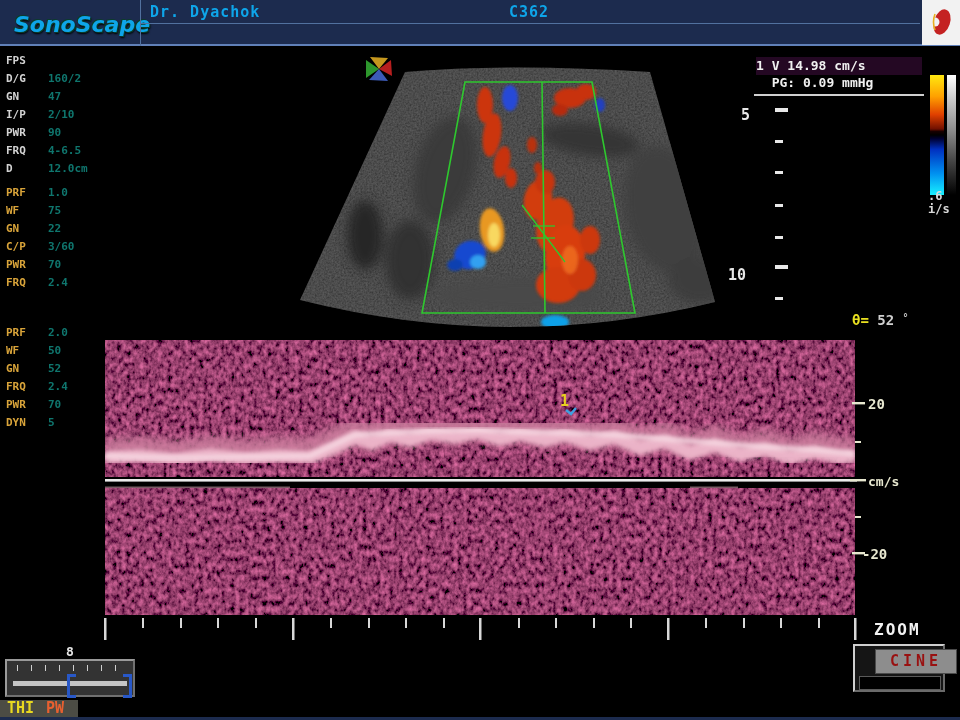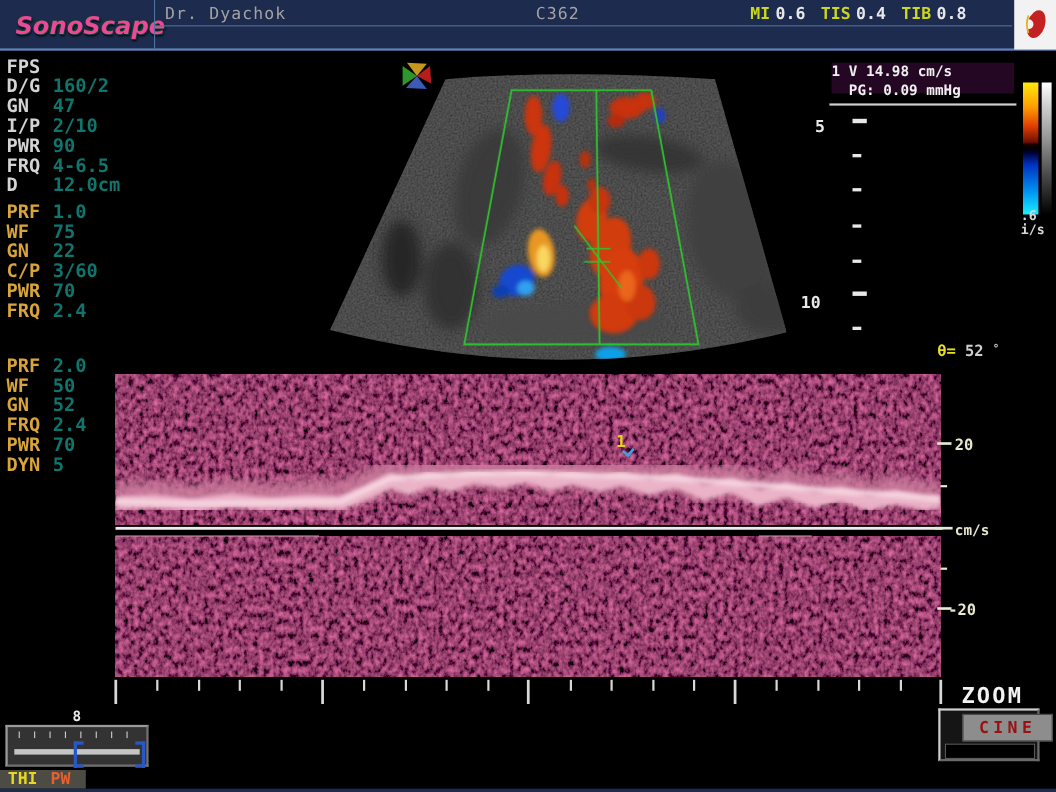--- a/index.html
+++ b/index.html
@@ -3,55 +3,55 @@
 <meta charset="utf-8">
 <style>
   html,body{margin:0;padding:0;background:#000;}
   #screen{position:relative;width:960px;height:720px;background:#000;overflow:hidden;
     font-family:"DejaVu Sans Mono","Liberation Mono",monospace;color:#e8e8e8;}
   .abs{position:absolute;}
   
   #header{position:absolute;left:0;top:0;width:960px;height:46px;background:#1c2b4e;
     border-bottom:2px solid #6080b8;box-sizing:border-box;}
   #logo{position:absolute;left:14px;top:12px;font-family:"DejaVu Sans","Liberation Sans",sans-serif;
-    font-style:italic;font-weight:bold;font-size:22px;color:#ec4899;
+    font-style:italic;font-weight:bold;font-size:22px;color:#0ea5e9;
     text-shadow:1px 1px 0 #0b3d2b,-1px -1px 0 #0b3d2b,1px 2px 2px #000;}
   .hline{position:absolute;left:140px;top:23px;width:780px;height:1px;background:#51719f;}
   .vline{position:absolute;left:140px;top:0;width:1px;height:46px;background:#51719f;}
-  .hdr-txt{position:absolute;font-size:15px;font-weight:normal;color:#a3a3a3;letter-spacing:1px;}
+  .hdr-txt{position:absolute;font-size:15px;font-weight:bold;color:#0ea5e9;letter-spacing:1px;}
   #ti-group{position:absolute;left:682px;top:3px;display:flex;gap:14px;font-size:15px;font-weight:bold;}
   #ti-group .ti-label{color:#ccd61e;margin-right:5px;}
   #datetime{position:absolute;left:600px;top:25px;width:312px;text-align:right;
     font-size:15px;font-weight:bold;color:#f0f0f0;letter-spacing:1px;}
   #organ-box{position:absolute;left:922px;top:0;width:38px;height:45px;background:#f2f2f2;}
   
-  .param-block{position:absolute;left:6px;width:125px;font-size:17px;font-weight:bold;line-height:18px;}
+  .param-block{position:absolute;left:6px;width:125px;font-size:11px;font-weight:bold;line-height:18px;}
   .param-row{position:relative;height:18px;white-space:nowrap;}
   .param-row .pl{display:inline-block;width:42px;}
   .param-row .pv{color:#0f766e;}
   #block-b{top:52px;color:#d4d4d4;}
   #block-c{top:184px;}  #block-c .pl{color:#d9a43a;}
   #block-p{top:324px;}  #block-p .pl{color:#d9a43a;}
   
-  #meas-box{position:absolute;left:756px;top:57px;width:166px;height:28px;background:#240823;
+  #meas-box{position:absolute;left:756px;top:57px;width:166px;height:18px;background:#240823;
     font-size:13px;font-weight:bold;color:#f0f0f0;line-height:17px;white-space:pre;}
   #meas-underline{position:absolute;left:754px;top:94px;width:170px;height:2px;background:#cfcfcf;}
   #cbar-color{position:absolute;left:930px;top:75px;width:14px;height:120px;
     background:linear-gradient(#ffe810 0%,#ffa000 18%,#e04000 33%,#701000 45%,#180000 47%,
       #000 50%,#000030 53%,#0030c0 62%,#0090f0 82%,#18f0ff 100%);}
   #cbar-gray{position:absolute;left:947px;top:75px;width:9px;height:120px;
     background:linear-gradient(#fff 0%,#cfcfcf 18%,#8f8f8f 45%,#454545 72%,#000 100%);}
   #cbar-label{position:absolute;left:928px;top:190px;width:30px;font-size:12px;font-weight:bold;
     color:#d8d8d8;line-height:13px;text-align:left;}
   
   #theta{position:absolute;left:852px;top:312px;font-size:14px;font-weight:bold;color:#cfcfcf;}
   #theta .th-l{color:#e8e020;}
   #theta .th-u{font-size:10px;vertical-align:top;}
   
-  #zoom-label{position:absolute;left:874px;top:620px;font-size:20px;font-weight:bold;
+  #zoom-label{position:absolute;left:874px;top:620px;font-size:16px;font-weight:bold;
     color:#f2f2f2;letter-spacing:2px;}
   #cine-btn{position:absolute;left:853px;top:644px;width:92px;height:48px;background:#151515;
     border-top:2px solid #cfcfcf;border-left:2px solid #cfcfcf;
     border-right:2px solid #6a6a6a;border-bottom:2px solid #6a6a6a;box-sizing:border-box;}
   #cine-top{position:absolute;left:20px;top:3px;width:80px;height:23px;background:#8d8d8d;
     border:1px solid #4a4a4a;text-align:center;font-size:15px;font-weight:bold;color:#991111;
     letter-spacing:4px;line-height:23px;}
   #cine-bottom{position:absolute;left:4px;top:30px;width:80px;height:12px;background:#000;
     border:1px solid #5a5a5a;}
   #slider-value{position:absolute;left:66px;top:644px;font-size:13px;font-weight:bold;color:#e8e8e8;}
@@ -73,26 +73,21 @@
 </head>
 <body>
 
 <div id="screen">
 
   <div id="header">
     <div id="logo">SonoScape</div>
     <div class="vline"></div>
     <div class="hline"></div>
     <div class="hdr-txt" style="left:150px;top:3px;">Dr. Dyachok</div>
-    <div class="hdr-txt" style="left:487px;top:3px;">C362</div>
-    <div id="ti-group">
-      <span><span class="ti-label">MI</span><span>0.6</span></span>
-      <span><span class="ti-label">TIS</span><span>0.4</span></span>
-      <span><span class="ti-label">TIB</span><span>0.8</span></span>
-    </div>
+    <div class="hdr-txt" style="left:509px;top:3px;">C362</div>
   </div>
   <div id="organ-box">
     <svg width="38" height="45" viewBox="0 0 38 45">
       <ellipse cx="20" cy="22" rx="8" ry="13" fill="#c42222" transform="rotate(18 20 22)"></ellipse>
       <circle cx="13" cy="22" r="4.5" fill="#f2f2f2"></circle>
       <path d="M13 14 Q10 22 13 30" stroke="#e8b020" stroke-width="1.6" fill="none"></path>
     </svg>
   </div>
 
   <div id="block-b" class="param-block">

